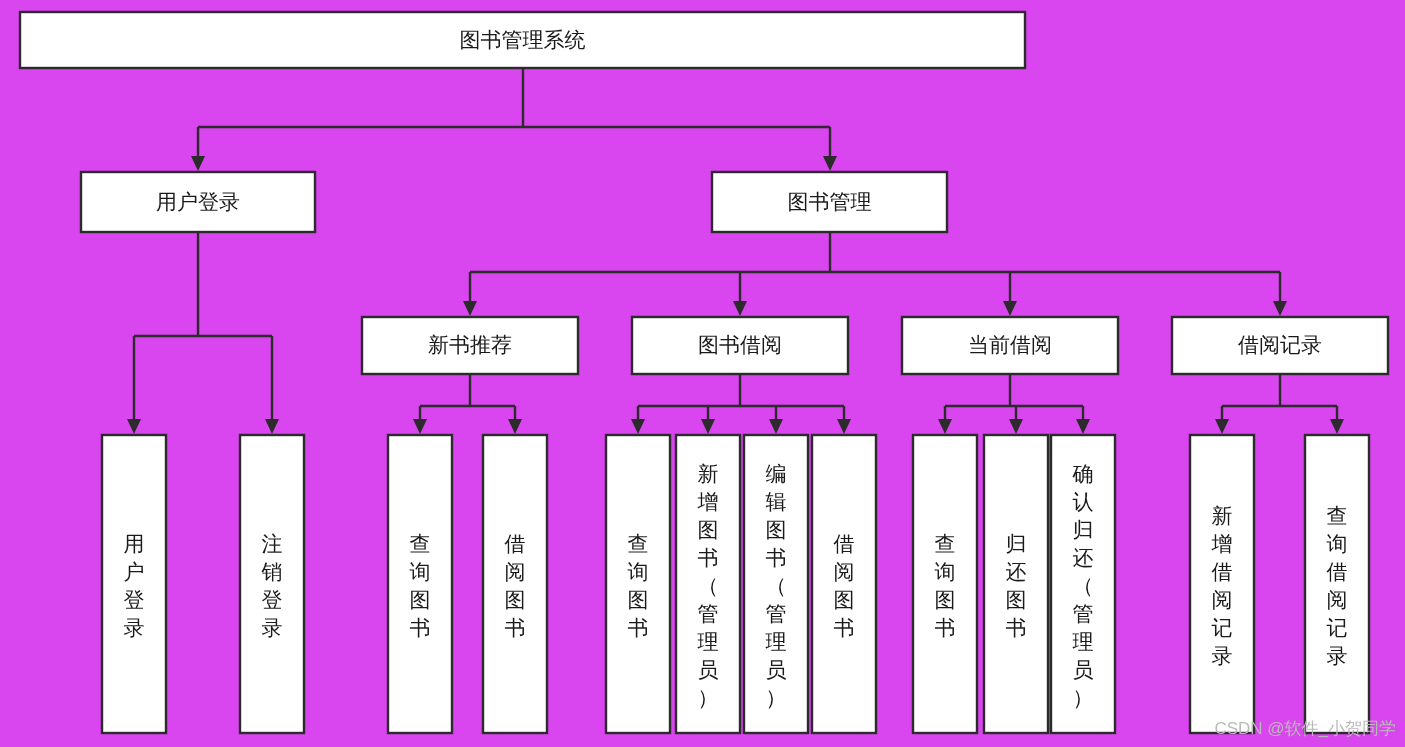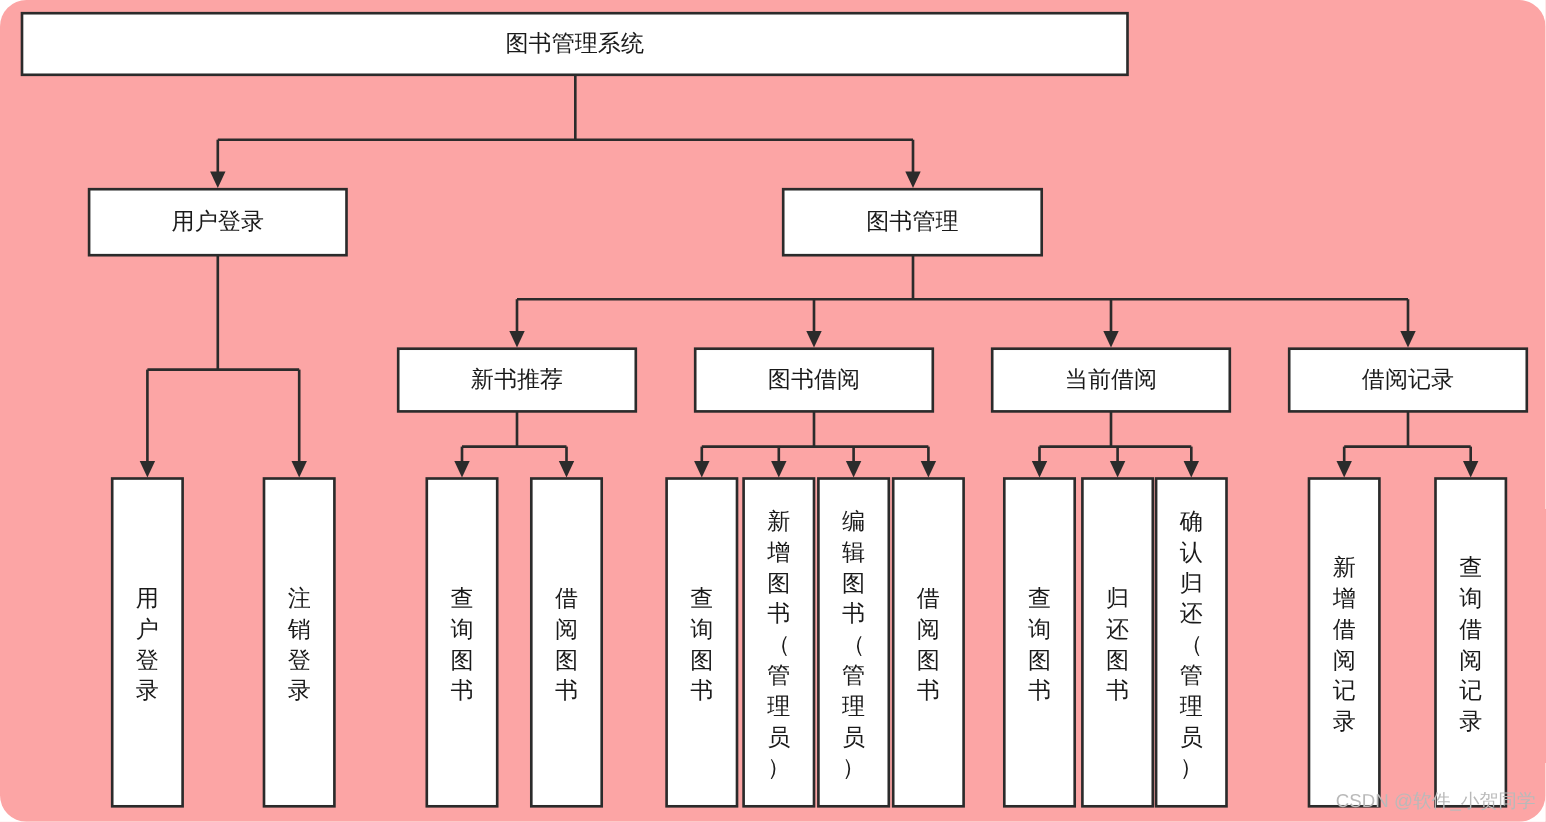--- a/index.html
+++ b/index.html
@@ -11,22 +11,21 @@
   body {
     font-family: "Liberation Sans", "DejaVu Sans", sans-serif;
     width: 1405px;
     height: 747px;
     overflow: hidden;
   }
   #diagram-root {
     position: relative;
     width: 1405px;
     height: 747px;
-    background: #fca5a5;
-    border-radius: 24px;
+    background: #d946ef;
   }
   svg.diagram-canvas {
     position: absolute;
     top: 0;
     left: 0;
     width: 1405px;
     height: 747px;
     display: block;
   }
   .node-box {

